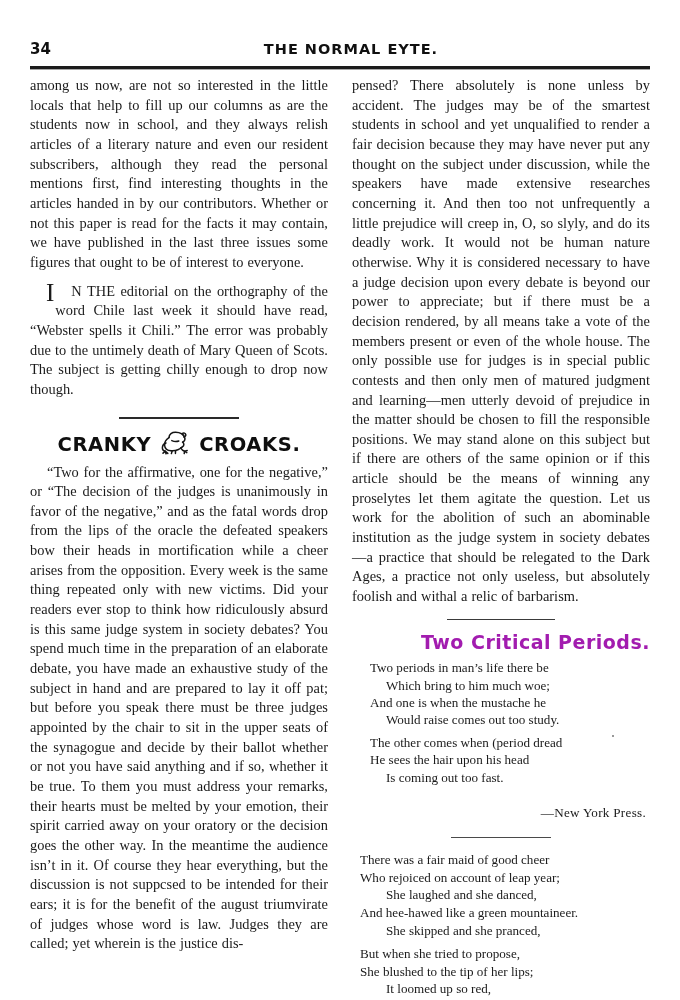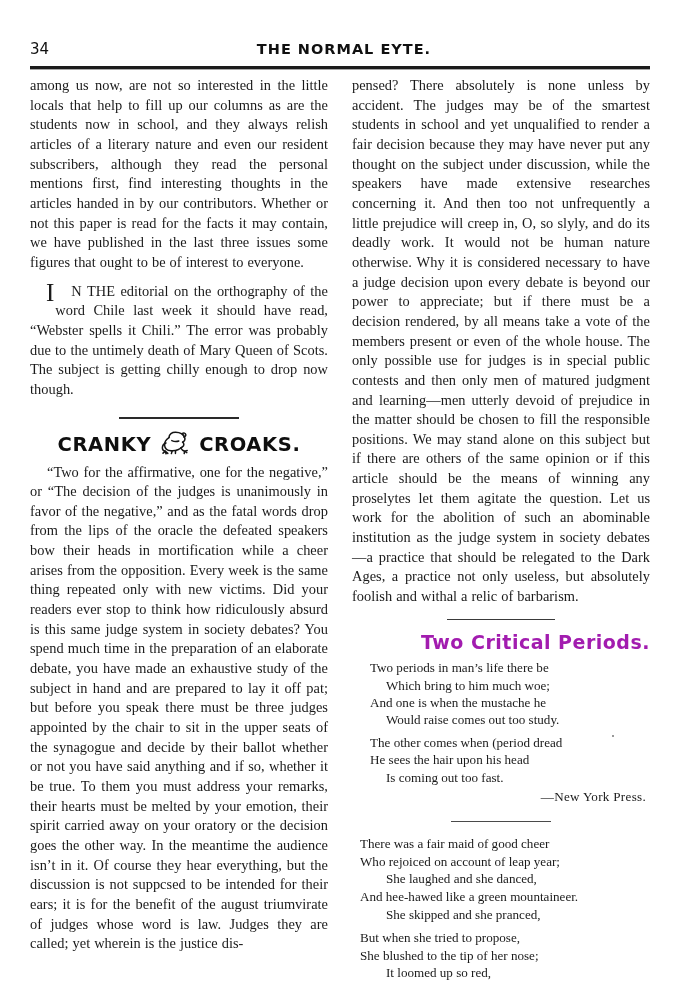--- a/index.html
+++ b/index.html
@@ -30,27 +30,27 @@
     top: 40px;
     width: 620px;
     height: 26px;
   }
   .folio {
     position: absolute;
     left: 0;
     top: 0;
     font-family: "DejaVu Sans", sans-serif;
     font-size: 15px;
-    font-weight: 400;
+    font-weight: 700;
     letter-spacing: 0px;
     color: #101010;
   }
   .running-title {
     position: absolute;
-    left: 4px;
+    left: 11px;
     top: 1px;
     width: 620px;
     text-align: center;
     font-family: "DejaVu Sans", sans-serif;
     font-size: 14.5px;
     font-weight: 700;
     letter-spacing: 1.0px;
     color: #101010;
   }
   .head-rule {
@@ -171,21 +171,21 @@
     font-size: 13.1px;
     line-height: 17.2px;
     padding-left: 18px;
   }
   .poem .ln { white-space: pre; display: block; }
   .poem .i1 { padding-left: 16px; }
   .stanza-gap { height: 6px; }
   .poem-credit {
     text-align: right;
     font-size: 13.1px;
-    margin-top: 3px;
+    margin-top: 19px;
     padding-right: 4px;
     letter-spacing: 0.3px;
   }
   .poem2 { font-size: 13.1px; line-height: 17.6px; padding-left: 8px; }
   .poem2 .ln { display: block; white-space: pre; }
   .poem2 .i1 { padding-left: 26px; }
 
   .poem-divider {
     margin: 16px auto 13px auto;
     width: 100px;
@@ -273,21 +273,21 @@
 
     <div class="poem-block">
       <div class="poem2">
         <span class="ln">There was a fair maid of good cheer</span>
         <span class="ln">Who rejoiced on account of leap year;</span>
         <span class="ln i1">She laughed and she danced,</span>
         <span class="ln">And hee-hawed like a green mountaineer.</span>
         <span class="ln i1">She skipped and she pranced,</span>
         <div class="stanza-gap"></div>
         <span class="ln">But when she tried to propose,</span>
-        <span class="ln">She blushed to the tip of her nose;</span>
+        <span class="ln">She blushed to the tip of her lips;</span>
         <span class="ln i1">It loomed up so red,</span>
 
       </div>
     </div>
   </div>
 
   <div class="stray-dot"></div>
 </div>
 
 </body></html>

